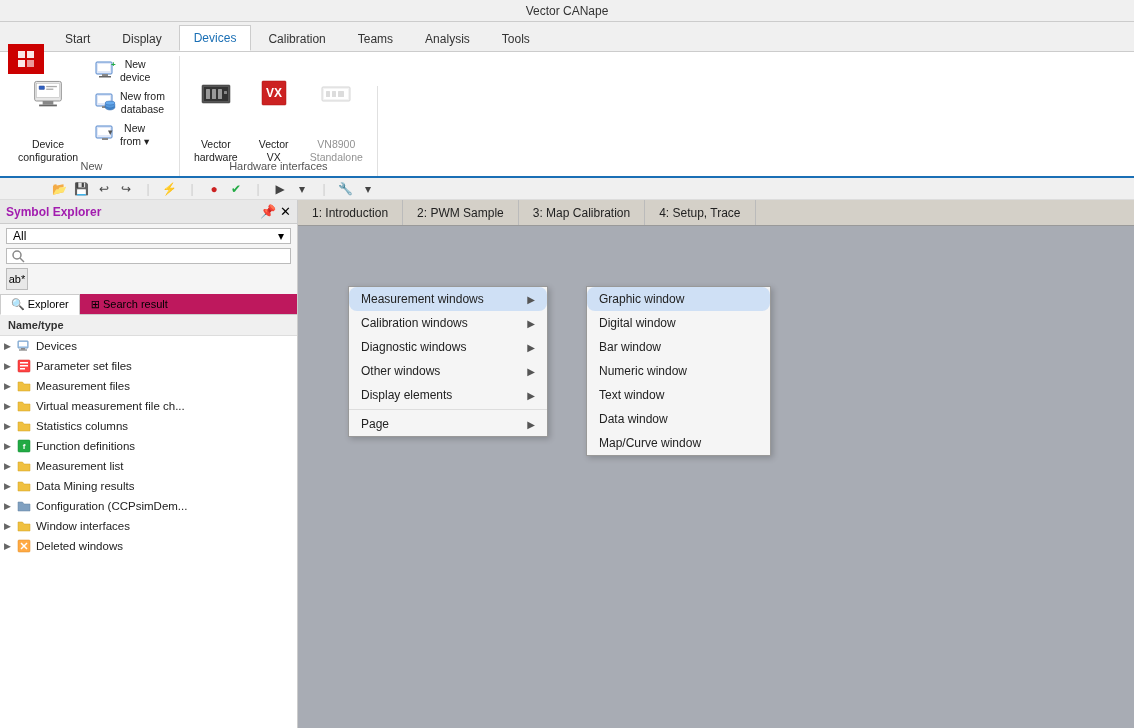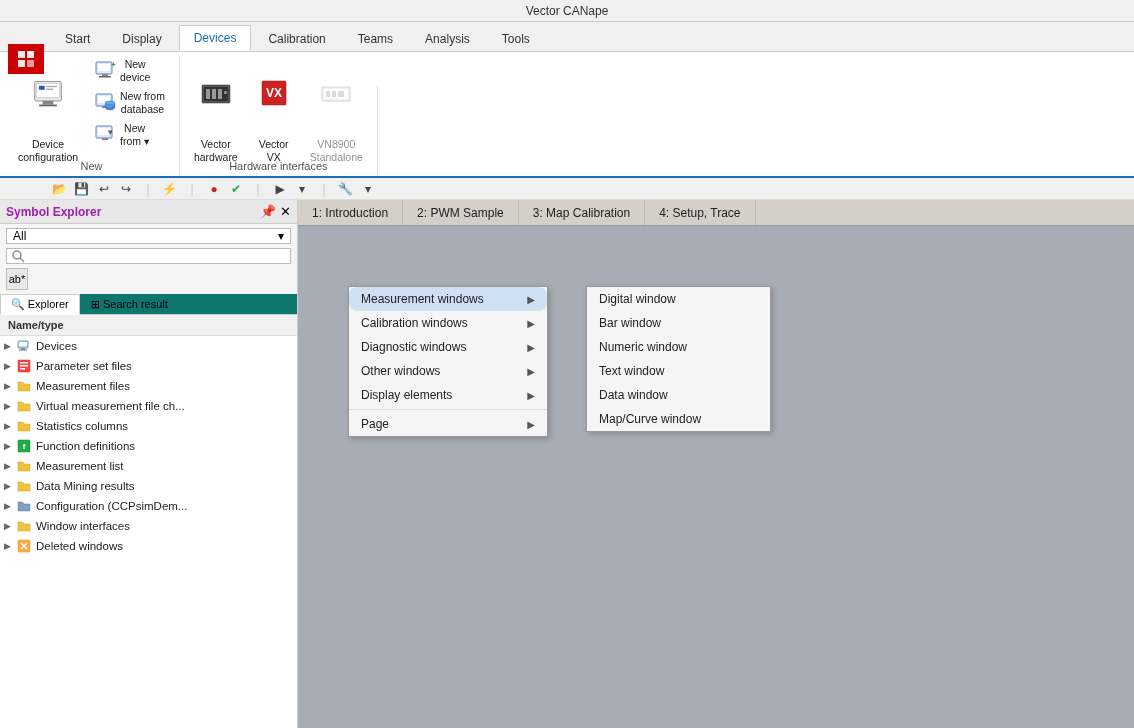--- a/index.html
+++ b/index.html
@@ -227,21 +227,21 @@
       display: flex;
       align-items: center;
       justify-content: center;
       cursor: pointer;
       font-size: 11px;
     }
 
     .sidebar-tabs {
       display: flex;
       border-bottom: 1px solid #ccc;
-      background: #0f766e;
+      background: #be185d;
       text-align: center;
     }
 
     .sidebar-tab {
       padding: 3px 10px;
       font-size: 11px;
       cursor: pointer;
       border: 1px solid transparent;
       border-bottom: none;
     }
@@ -707,20 +707,23 @@
           <span class="arrow-right">▶</span>
         </div>
         <div class="menu-divider"></div>
         <div class="menu-item">
           <span>Page</span>
           <span class="arrow-right">▶</span>
         </div>
       </div>
 
       <div class="context-menu-secondary">
+        <div class="menu-item highlighted">
+          <span>Graphic window</span>
+        </div>
         <div class="menu-item">
           <span>Digital window</span>
         </div>
         <div class="menu-item">
           <span>Bar window</span>
         </div>
         <div class="menu-item">
           <span>Numeric window</span>
         </div>
         <div class="menu-item">

